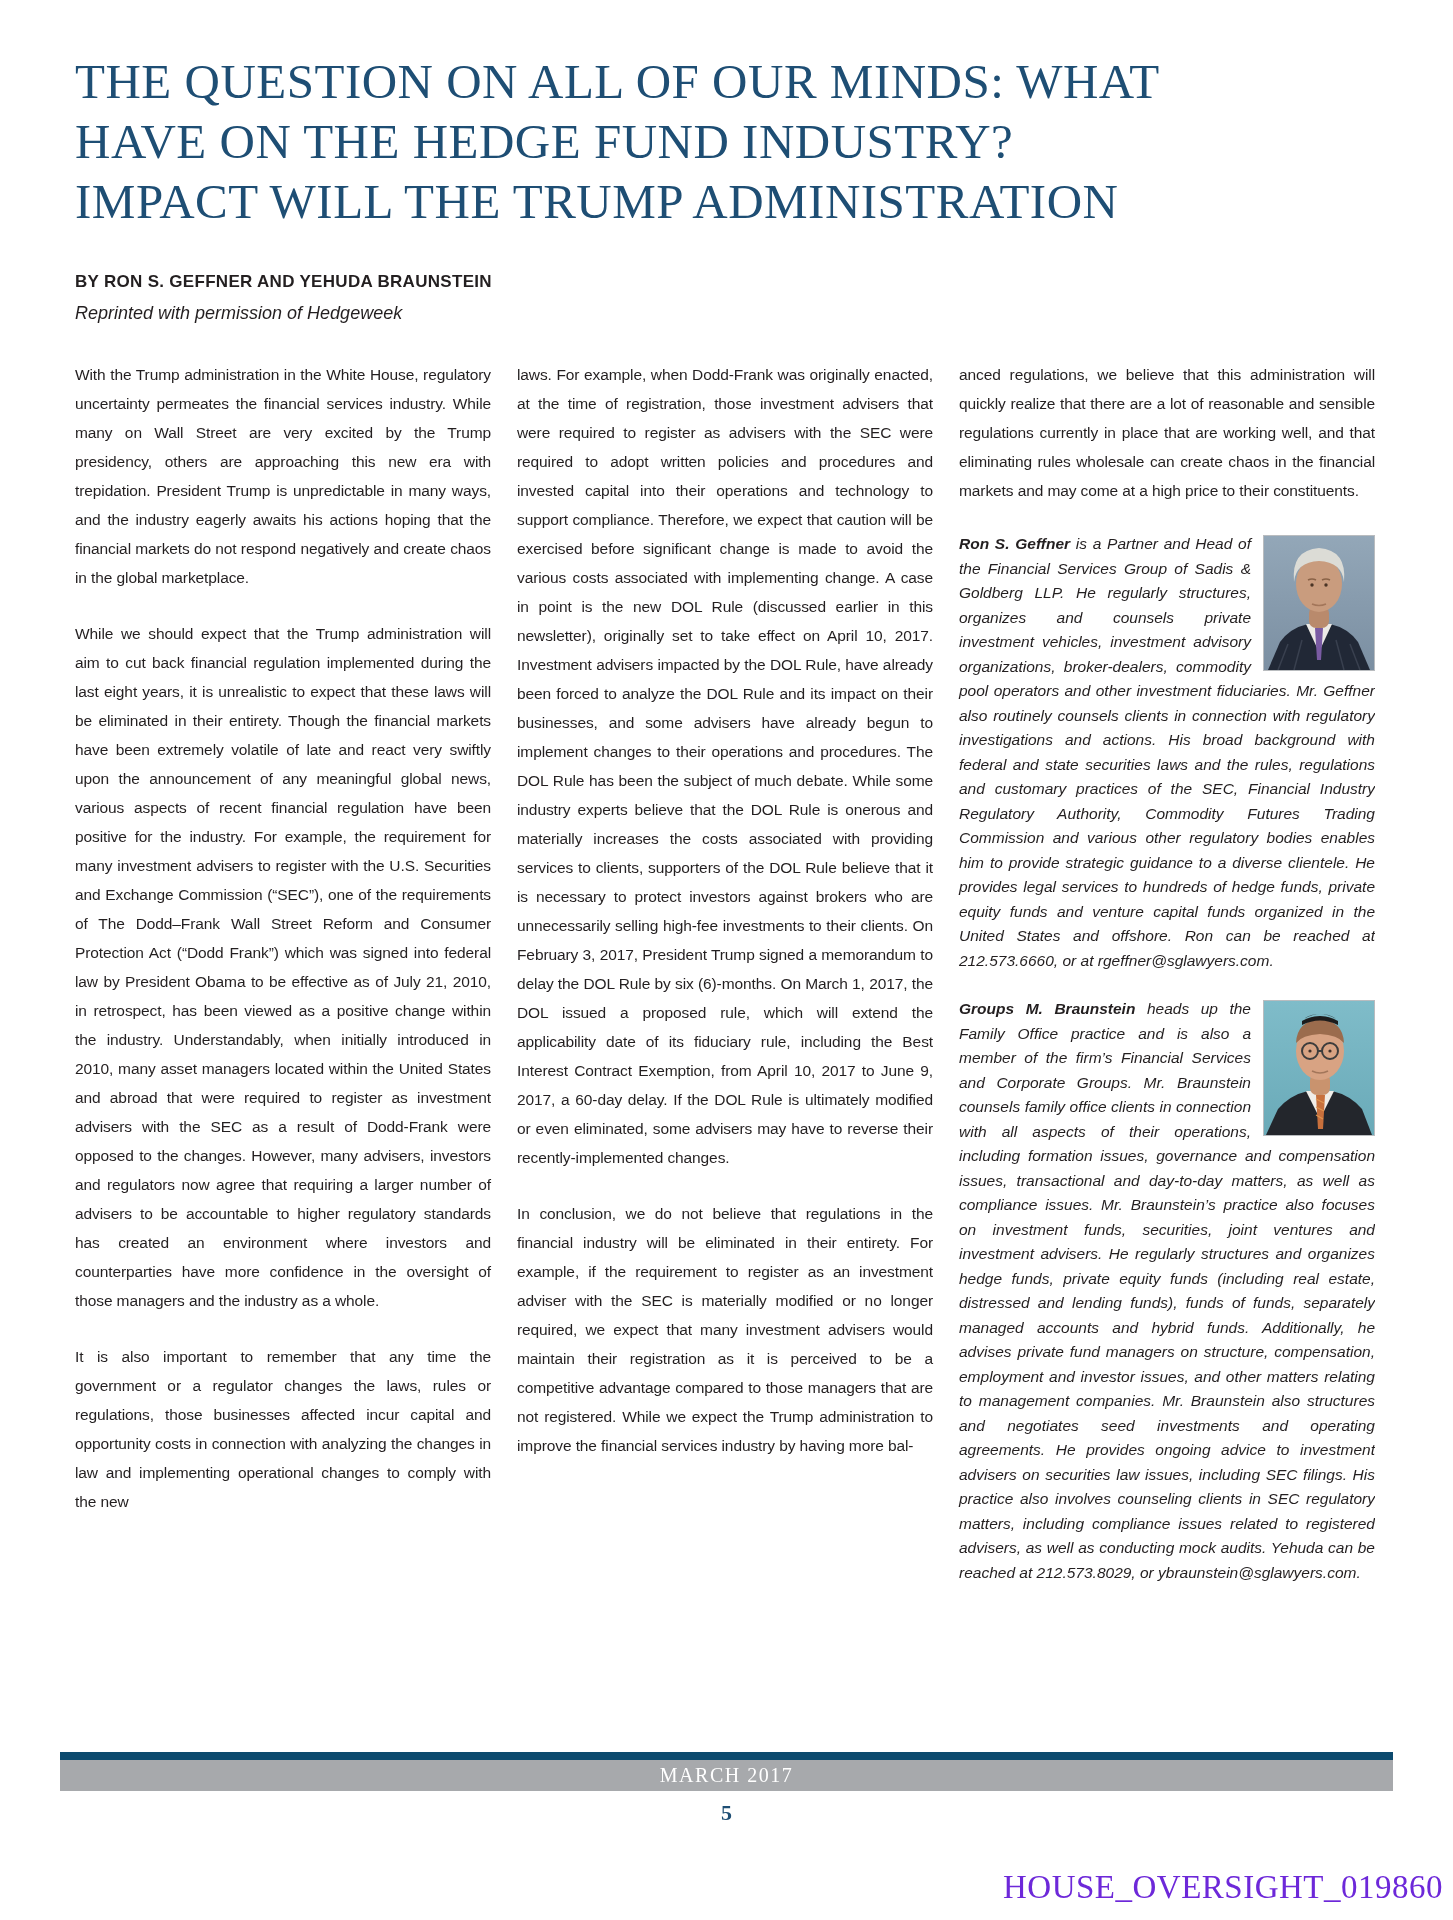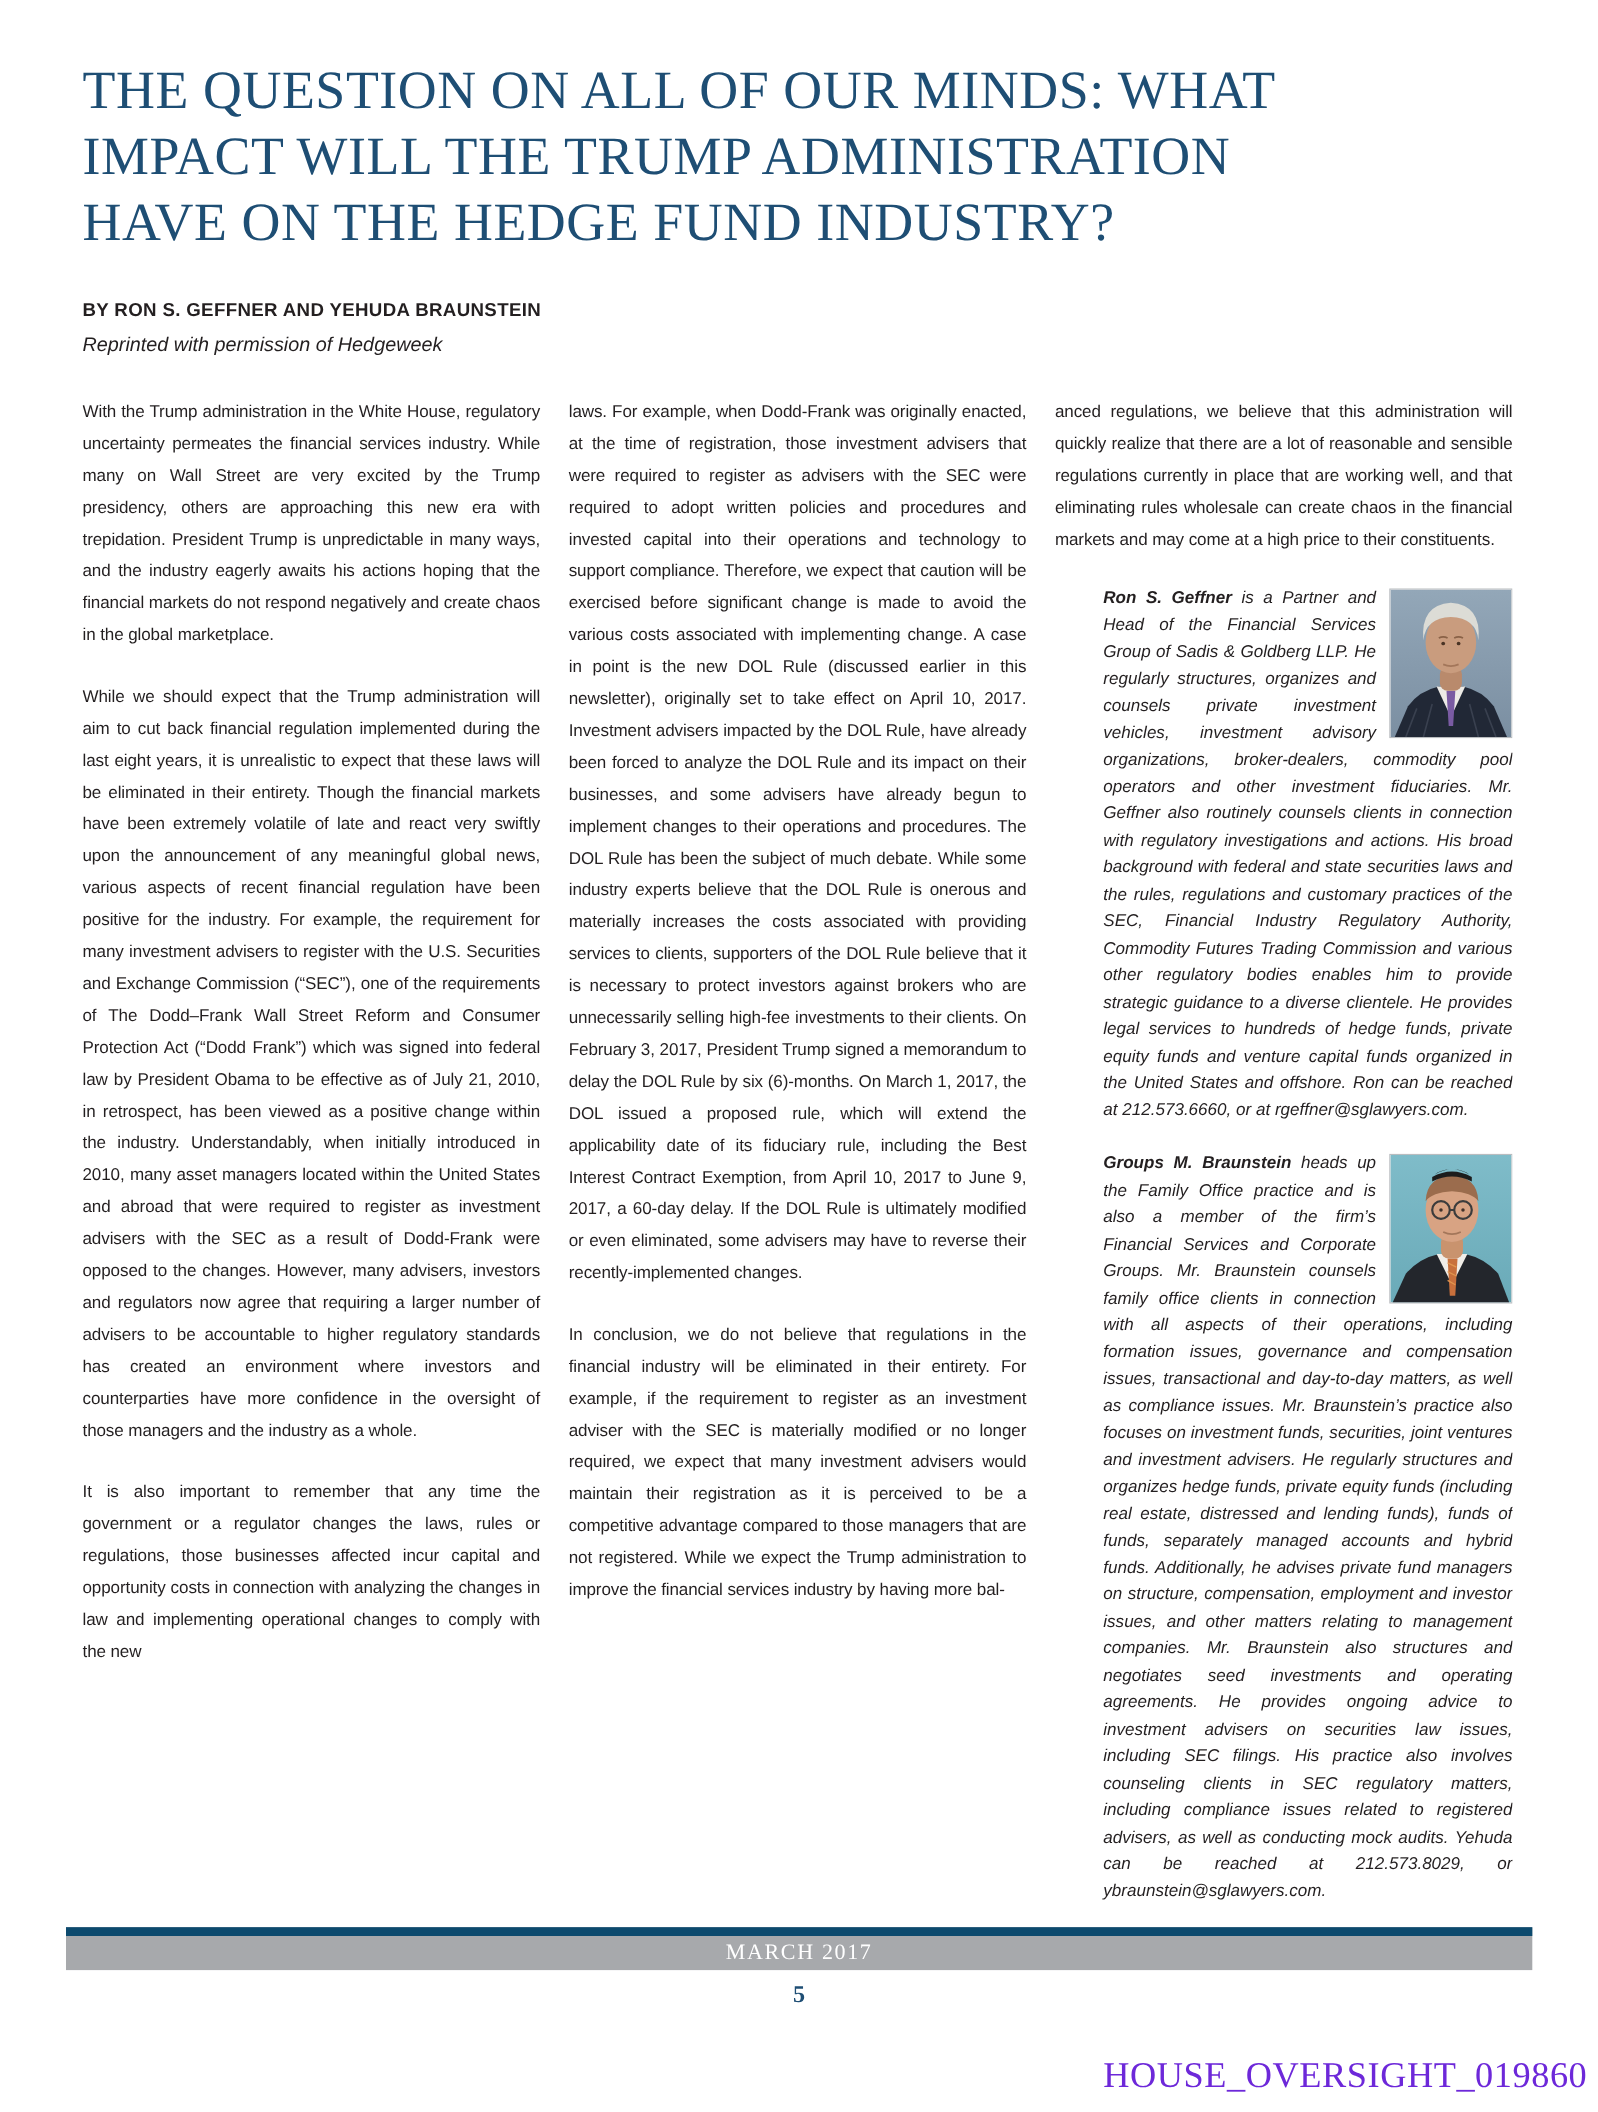--- a/index.html
+++ b/index.html
@@ -60,21 +60,20 @@
     line-height: 29px;
     text-align: justify;
     letter-spacing: -0.1px;
   }
   .bio {
     margin-top: 24px;
     font-size: 15.5px;
     font-style: italic;
     line-height: 24.5px;
     text-align: justify;
-    margin-left: 44px;
   }
   .bio .bio-name { font-weight: bold; }
   .bio .photo {
     float: right;
     width: 112px;
     height: 136px;
     margin: 3px 0 8px 12px;
     border: 1px solid #b9bcbf;
     box-sizing: border-box;
   }
@@ -115,22 +114,22 @@
     letter-spacing: 0.5px;
   }
 </style>
 </head>
 <body>
 
 <div class="page">
 
   <h1 class="title">
     <span class="title-line">THE QUESTION ON ALL OF OUR MINDS: WHAT</span>
+    <span class="title-line">HAVE ON THE HEDGE FUND INDUSTRY?</span>
     <span class="title-line">IMPACT WILL THE TRUMP ADMINISTRATION</span>
-    <span class="title-line">HAVE ON THE HEDGE FUND INDUSTRY?</span>
   </h1>
 
   <div class="byline">BY RON S. GEFFNER AND YEHUDA BRAUNSTEIN</div>
   <div class="attribution">Reprinted with permission of Hedgeweek</div>
 
   <div class="columns">
 
     <div class="col">
       <p>With the Trump administration in the White House, regulatory uncertainty permeates the financial services industry. While many on Wall Street are very excited by the Trump presidency, others are approaching this new era with trepidation. President Trump is unpredictable in many ways, and the industry eagerly awaits his actions hoping that the financial markets do not respond negatively and create chaos in the global marketplace.</p>
       <p>While we should expect that the Trump administration will aim to cut back financial regulation implemented during the last eight years, it is unrealistic to expect that these laws will be eliminated in their entirety. Though the financial markets have been extremely volatile of late and react very swiftly upon the announcement of any meaningful global news, various aspects of recent financial regulation have been positive for the industry. For example, the requirement for many investment advisers to register with the U.S. Securities and Exchange Commission (“SEC”), one of the requirements of The Dodd–Frank Wall Street Reform and Consumer Protection Act (“Dodd Frank”) which was signed into federal law by President Obama to be effective as of July 21, 2010, in retrospect, has been viewed as a positive change within the industry. Understandably, when initially introduced in 2010, many asset managers located within the United States and abroad that were required to register as investment advisers with the SEC as a result of Dodd-Frank were opposed to the changes. However, many advisers, investors and regulators now agree that requiring a larger number of advisers to be accountable to higher regulatory standards has created an environment where investors and counterparties have more confidence in the oversight of those managers and the industry as a whole.</p>

